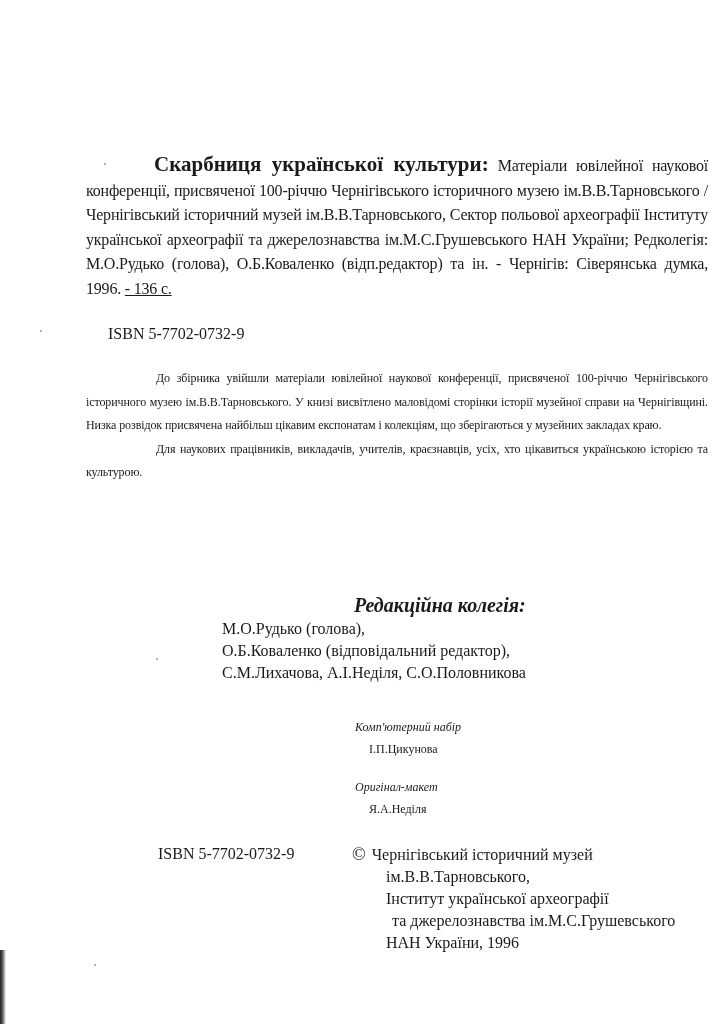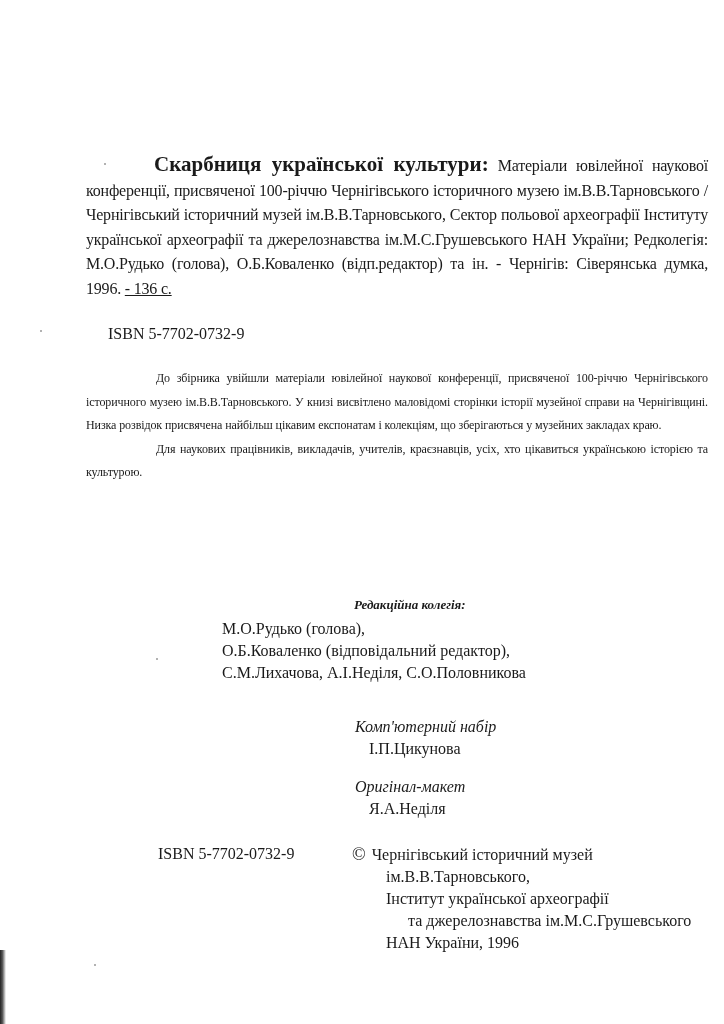--- a/index.html
+++ b/index.html
@@ -22,35 +22,35 @@
     .isbn-top { position: absolute; left: 108px; top: 325px; font-size: 16px; }
     .abstract {
       position: absolute; left: 86px; top: 367px; width: 622px;
       font-size: 12px; line-height: 23.5px; text-align: justify; letter-spacing: -0.1px;
     }
     .abstract p { margin: 0; text-indent: 70px; }
     .board {
       position: absolute; left: 222px; top: 594px; font-size: 16px; line-height: 22px;
     }
     .board-heading {
-      font-weight: bold; font-style: italic; font-size: 13px;
+      font-weight: bold; font-style: italic; font-size: 20px;
       margin-left: 132px; margin-bottom: 2px;
     }
     .board-line { white-space: nowrap; }
-    .credit { position: absolute; left: 355px; font-size: 16px; line-height: 22px; }
+    .credit { position: absolute; left: 355px; font-size: 12px; line-height: 22px; }
     .credit .label { font-style: italic; }
     .credit .value { margin-left: 14px; }
     .credit1 { top: 716px; }
     .credit2 { top: 776px; }
     .isbn-bottom { position: absolute; left: 158px; top: 845px; font-size: 16px; }
     .copyright { position: absolute; left: 352px; top: 843px; font-size: 16px; line-height: 22px; }
     .copyright .c-line { white-space: nowrap; }
     .copyright .c-sym { font-size: 18px; margin-right: 6px; }
     .copyright .sub { margin-left: 34px; }
-    .copyright .sub2 { margin-left: 56px; }
+    .copyright .sub2 { margin-left: 40px; }
     .scan-edge {
       position: absolute; left: 0; top: 950px; width: 6px; height: 74px;
       background: linear-gradient(to right, #222 0%, #555 40%, rgba(255,255,255,0) 100%);
     }
     .speck { position: absolute; width: 2px; height: 2px; background: #999; border-radius: 1px; }
   </style>
 </head>
 <body>
 
 <div class="page">

